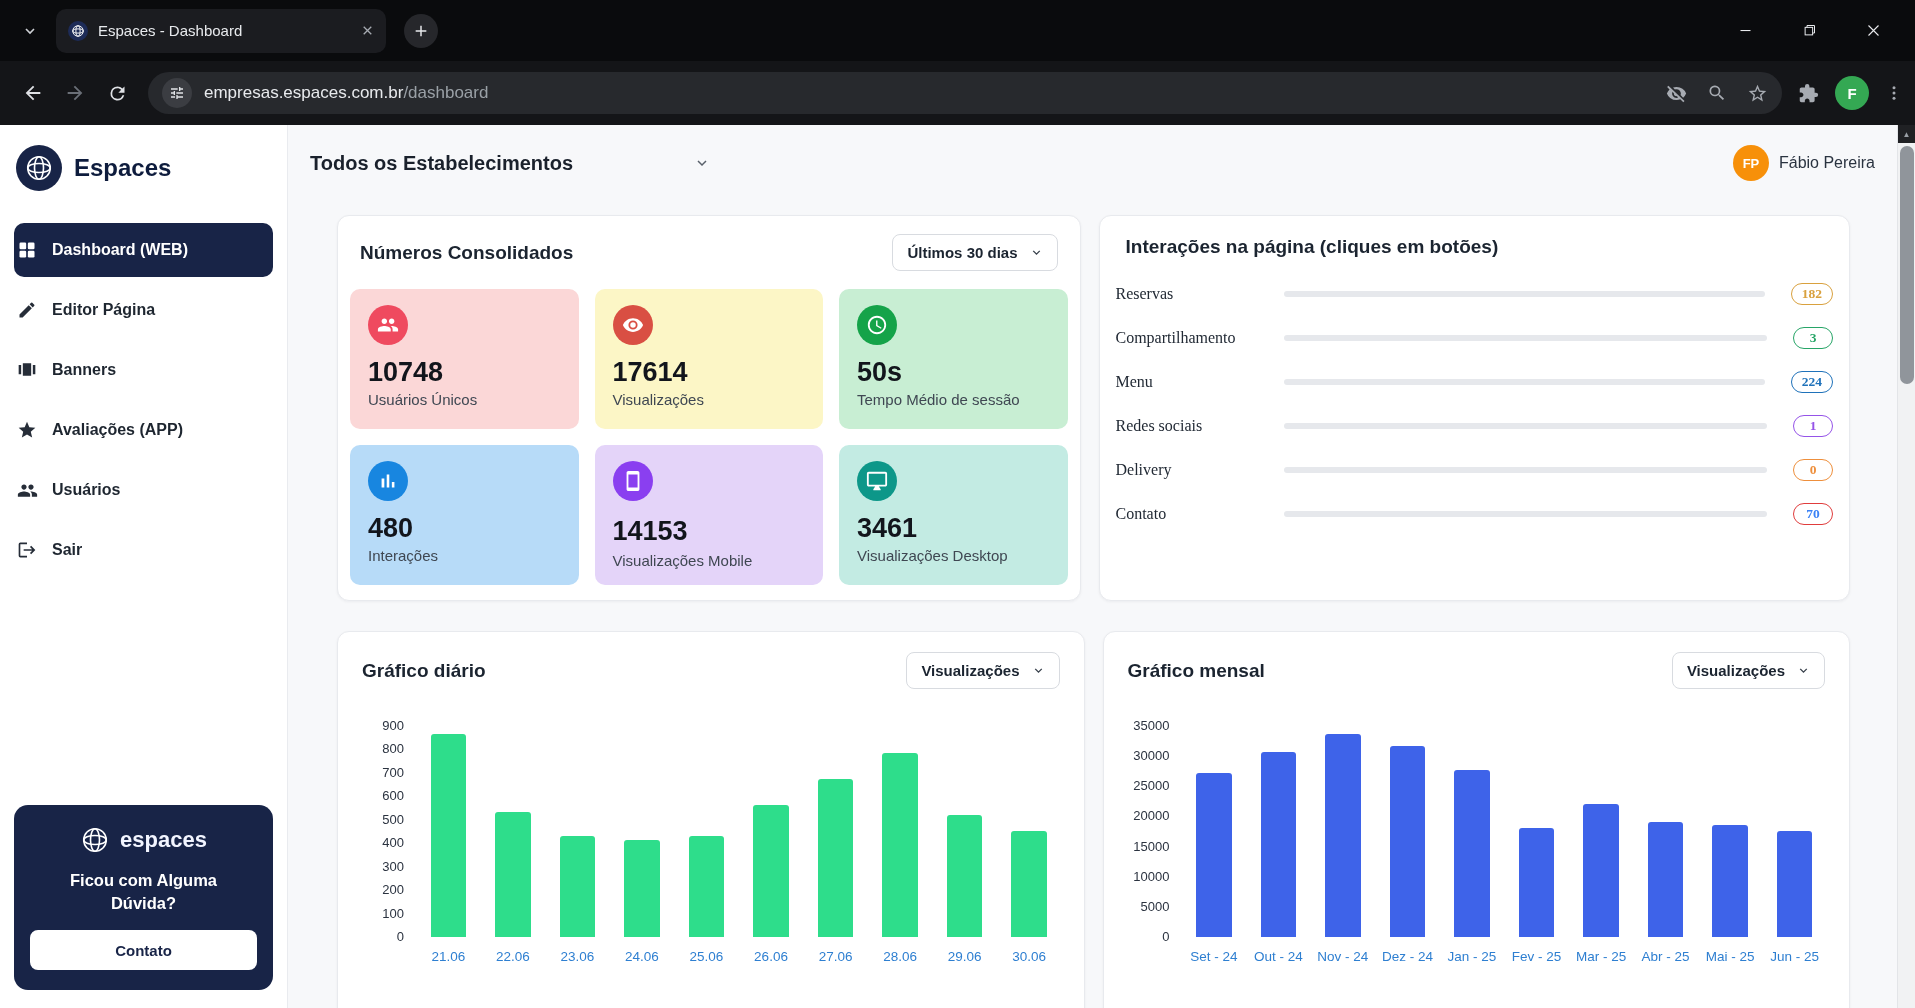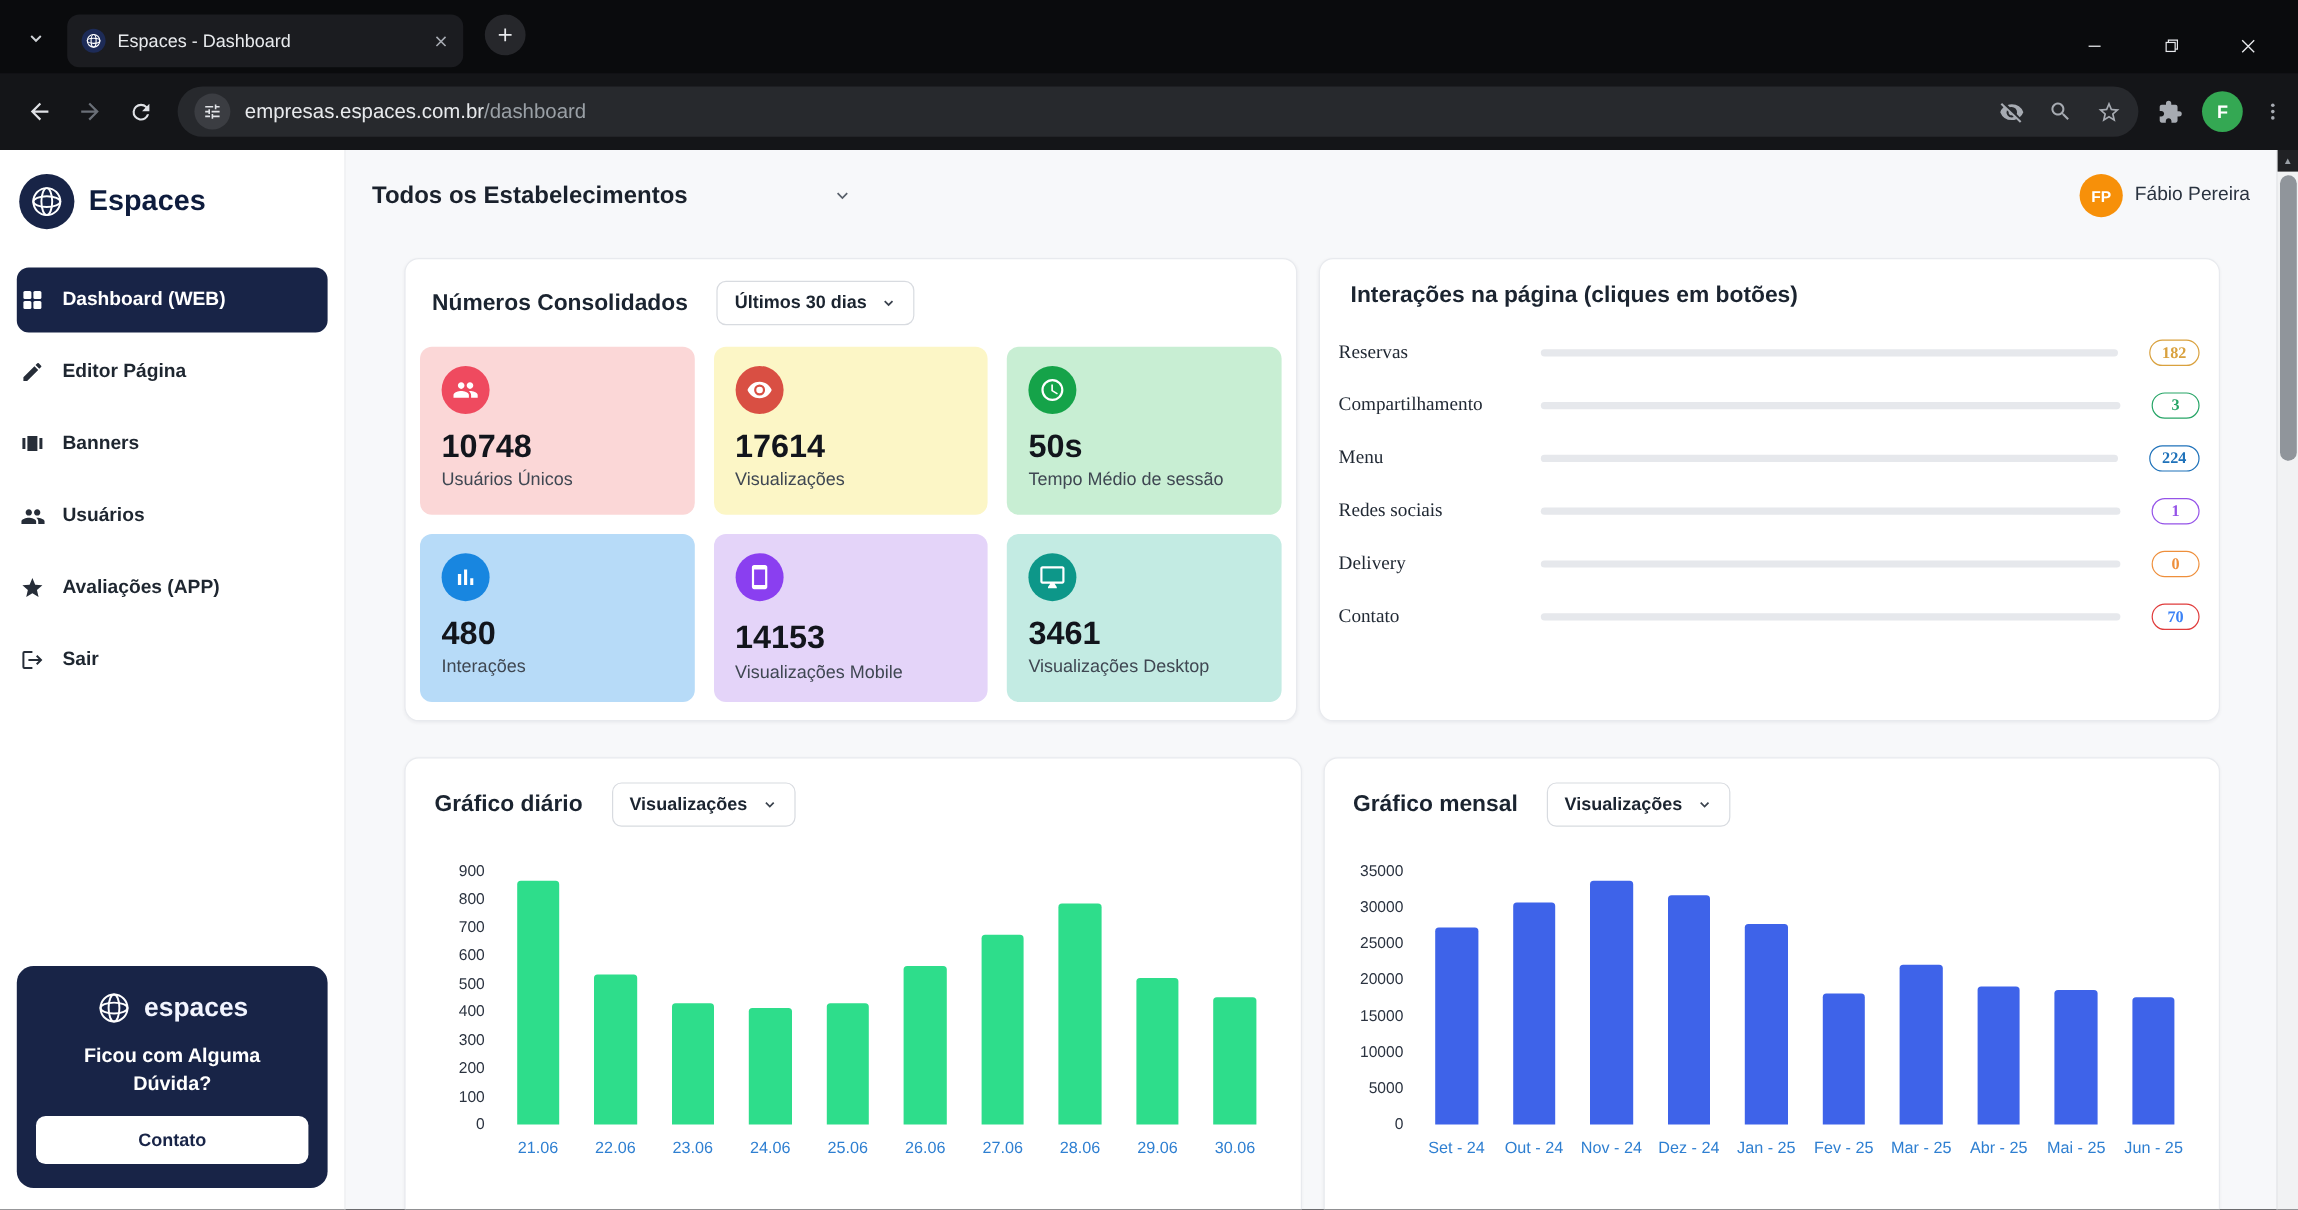--- a/index.html
+++ b/index.html
@@ -1,19 +1,19 @@
 <!DOCTYPE html>
 <html><head>
 <meta charset="utf-8">
 <style>
   * { margin:0; padding:0; box-sizing:border-box; }
   html,body { width:1915px; height:1008px; overflow:hidden; font-family:"Liberation Sans", sans-serif; background:#0a0b0d; }
 
   
-  .tabstrip { height:61px; background:#0a0b0d; display:flex; align-items:flex-start; padding:12px 10px; }
+  .tabstrip { height:61px; background:#0a0b0d; display:flex; align-items:center; padding:2px 10px; }
   .strip-chevron { width:40px; height:40px; display:grid; place-items:center; color:#cfd2d6; cursor:pointer; }
   .tab { width:330px; height:44px; background:#1b1c20; border-radius:10px; display:flex; align-items:center; gap:10px; padding:0 12px; margin-left:6px; cursor:pointer; }
   .favicon { width:20px; height:20px; border-radius:50%; background:#1d2b57; display:grid; place-items:center; flex:none; }
   .tab-title { color:#e8eaed; font-size:15px; flex:1; white-space:nowrap; overflow:hidden; }
   .icon-btn { display:grid; place-items:center; color:#a7abb2; cursor:pointer; }
   .newtab { width:34px; height:34px; border-radius:50%; background:#26272b; color:#e8eaed; margin-left:18px; display:grid; place-items:center; cursor:pointer; }
   .win-controls { margin-left:auto; display:flex; }
   .win-btn { width:64px; height:52px; display:grid; place-items:center; color:#e8eaed; cursor:pointer; }
 
   .toolbar { height:64px; background:#141518; display:flex; align-items:center; padding:0 12px; }
@@ -53,21 +53,21 @@
   .estab-label { font-size:20px; font-weight:700; color:#1a212c; }
   .chev { color:#59606a; }
   .user-chip { display:flex; align-items:center; gap:10px; cursor:pointer; }
   .user-avatar { width:36px; height:36px; border-radius:50%; color:#fff; font-size:13px; font-weight:700; display:grid; place-items:center; }
   .user-name { font-size:16px; color:#2a3340; }
 
   .content { margin:30px 25px 0 27px; }
   .cards-row { display:flex; gap:18px; align-items:stretch; }
   .cards-row + .cards-row { margin-top:30px; }
   .card { flex:1; background:#fff; border:1px solid #e8eaee; border-radius:12px; box-shadow:0 1px 3px rgba(17,24,39,.05); }
-  .card-head { display:flex; align-items:center; justify-content:flex-start; padding:0 10px;gap:24px; }
+  .card-head { display:flex; align-items:center; justify-content:space-between; padding:0 10px;gap:24px; }
   .card-title { font-size:19px; font-weight:700; color:#1b2430; }
   .select { display:inline-flex; align-items:center; gap:12px; background:#fff; border:1px solid #d8dbe0; border-radius:8px; padding:9px 14px; font-size:15px; font-weight:600; color:#1b2430; cursor:pointer; }
 
   .card.consolidated { padding:18px 12px 16px 12px; height:386px; }
   .stats-grid { margin-top:18px; display:grid; grid-template-columns:repeat(3,1fr); gap:16px; }
   .stat { border-radius:10px; padding:16px 18px; height:140px; display:flex; flex-direction:column; }
   .stat-icon { width:40px; height:40px; border-radius:50%; display:grid; place-items:center; color:#fff; flex:none; }
   .stat-value { margin-top:12px; font-size:27px; font-weight:700; color:#12151c; }
   .stat-label { margin-top:3px; font-size:15px; color:#3f4752; }
 
@@ -240,33 +240,33 @@
       <div class="menu-item">
         <span class="mi-icon">
           <svg width="20" height="20" viewBox="0 0 24 24" fill="currentColor">
               <path d="M7 19h10V4H7v15zM2 17h3V6H2v11zm17-11v11h3V6h-3z"></path>
             </svg>
         </span>
         <span>Banners</span>
       </div>
       <div class="menu-item">
         <span class="mi-icon">
+          <svg width="20" height="20" viewBox="0 0 24 24" fill="currentColor">
+              <path d="M12 17.27 18.18 21l-1.64-7.03L22 9.24l-7.19-.61L12 2 9.19 8.63 2 9.24l5.46 4.73L5.82 21z"></path>
+            </svg>
+        </span>
+        <span>Avaliações (APP)</span>
+      </div>
+      <div class="menu-item">
+        <span class="mi-icon">
           <svg width="21" height="21" viewBox="0 0 24 24" fill="currentColor">
               <path d="M16 11c1.66 0 2.99-1.34 2.99-3S17.66 5 16 5s-3 1.34-3 3 1.34 3 3 3zm-8 0c1.66 0 2.99-1.34 2.99-3S9.66 5 8 5 5 6.34 5 8s1.34 3 3 3zm0 2c-2.33 0-7 1.17-7 3.5V19h14v-2.5C15 14.17 10.33 13 8 13zm8 0c-.29 0-.62.02-.97.05 1.16.84 1.97 1.97 1.97 3.45V19h6v-2.5c0-2.33-4.67-3.5-7-3.5z"></path>
             </svg>
         </span>
         <span>Usuários</span>
-      </div>
-      <div class="menu-item">
-        <span class="mi-icon">
-          <svg width="20" height="20" viewBox="0 0 24 24" fill="currentColor">
-              <path d="M12 17.27 18.18 21l-1.64-7.03L22 9.24l-7.19-.61L12 2 9.19 8.63 2 9.24l5.46 4.73L5.82 21z"></path>
-            </svg>
-        </span>
-        <span>Avaliações (APP)</span>
       </div>
       <div class="menu-item">
         <span class="mi-icon">
           <svg width="20" height="20" viewBox="0 0 24 24" fill="currentColor">
               <path d="M17 7l-1.41 1.41L18.17 11H8v2h10.17l-2.58 2.58L17 17l5-5zM4 5h8V3H4a2 2 0 0 0-2 2v14a2 2 0 0 0 2 2h8v-2H4V5z"></path>
             </svg>
         </span>
         <span>Sair</span>
       </div>
     </nav>

